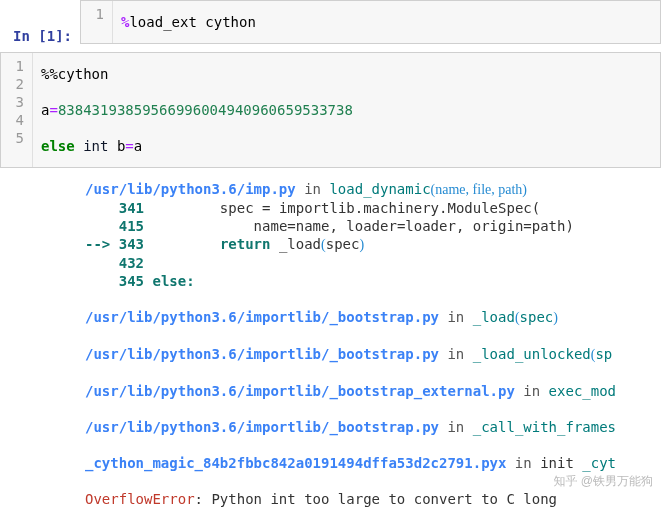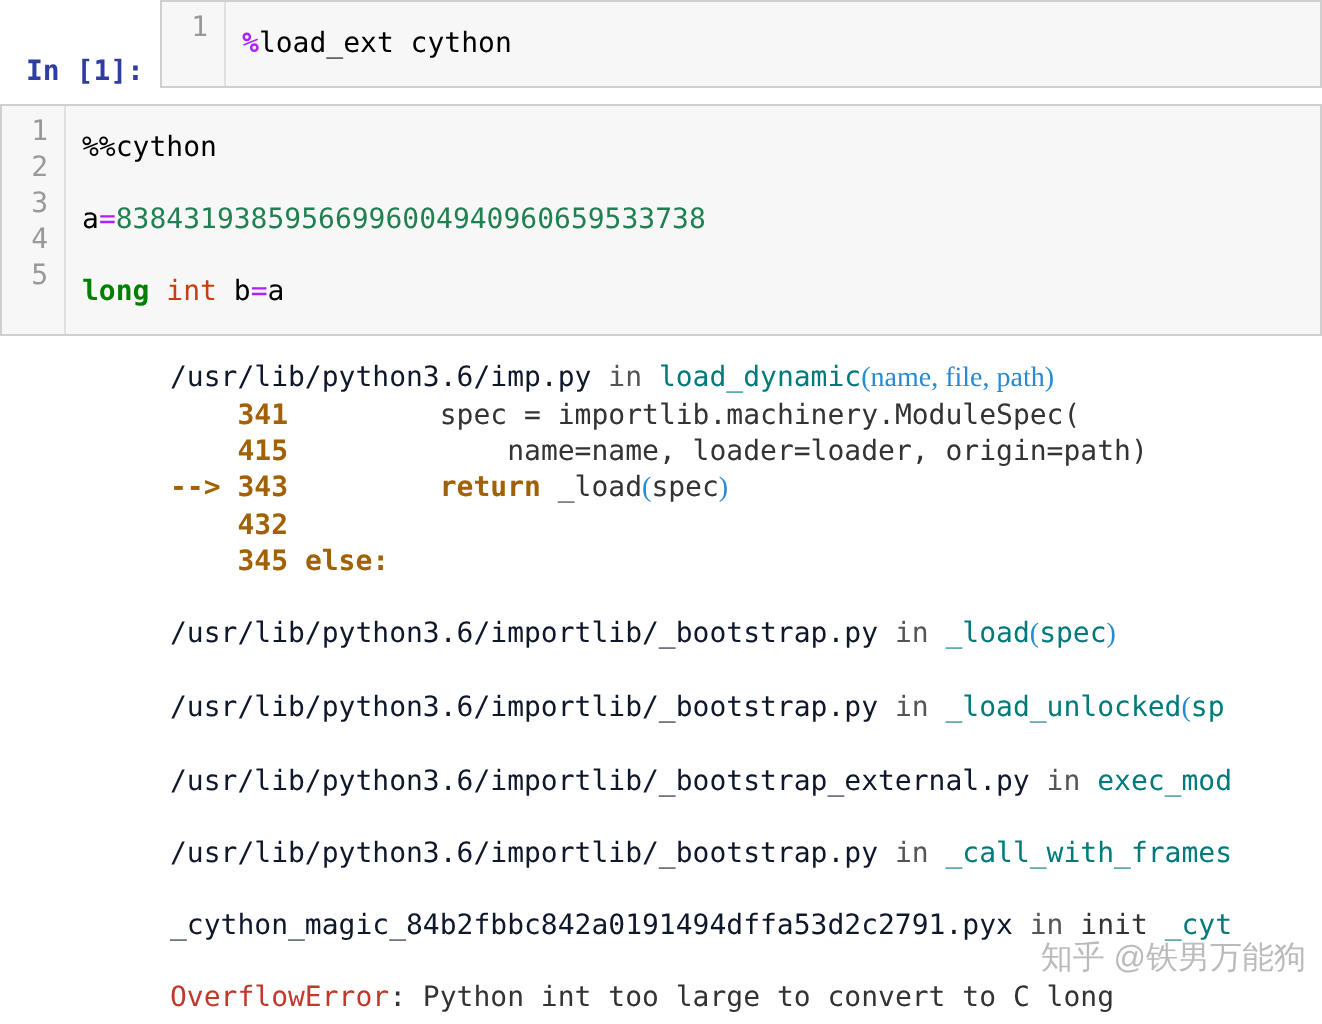--- a/index.html
+++ b/index.html
@@ -41,41 +41,41 @@
 .gutter div { line-height: 18px; }
 .code {
   background: #f7f7f7;
   padding: 12px 8px;
   flex: 1;
   white-space: pre;
   line-height: 18px;
 }
 .o-mag { color: #AA22FF; font-weight: bold; }
 .o-kw { color: #008000; font-weight: bold; }
-.o-type { color: #c2410c; }
+.o-type { color: #0f172a; }
 .o-op { color: #AA22FF; }
 .o-num { color: #208050; }
 .output {
   padding: 4px 0 0 85px;
   white-space: pre;
   line-height: 18px;
   color: #333;
 }
-.tb-cyan { color: #0f172a; }
+.tb-cyan { color: #3b82f6; font-weight: bold; }
 .tb-teal { color: #007a7a; }
-.tb-green { color: #a16207; font-weight: bold; }
+.tb-green { color: #0f766e; font-weight: bold; }
 .tb-blue { color: #268bd2; font-family: Liberation Serif, serif; }
 .tb-gray { color: #555; }
 .tb-red { color: #c0392b; }
 .watermark {
   position: absolute;
   right: 8px;
   bottom: 22px;
   color: #bbb;
-  font-size: 16px;
+  font-size: 12px;
   font-family: sans-serif;
 }
 </style>
 </head>
 <body>
 
 <div id="cells">
     <div class="cell">
       <div class="prompt">In [1]:</div>
       <div class="input-area">
@@ -91,21 +91,21 @@
           <div>1</div>
           <div>2</div>
           <div>3</div>
           <div>4</div>
           <div>5</div>
         </div>
         <div class="code">%%cython
 
 a<span class="o-op">=</span><span class="o-num">83843193859566996004940960659533738</span>
 
-<span class="o-kw">long</span> <span class="o-type">int</span> b<span class="o-op">=</span>a</div>
+<span class="o-kw">else</span> <span class="o-type">int</span> b<span class="o-op">=</span>a</div>
       </div>
     </div>
   </div>
 <div class="output" id="output"><span class="tb-cyan">/usr/lib/python3.6/imp.py</span><span class="tb-gray"> in </span><span class="tb-teal">load_dynamic</span><span class="tb-blue">(name, file, path)</span>
     <span class="tb-green">341</span>         spec = importlib.machinery.ModuleSpec(
     <span class="tb-green">415</span>             name=name, loader=loader, origin=path)
 <span class="tb-green">--&gt; 343</span>         <span class="tb-green">return</span> _load<span class="tb-blue">(</span>spec<span class="tb-blue">)</span>
     <span class="tb-green">432</span>
     <span class="tb-green">345</span> <span class="tb-green">else:</span>
 

